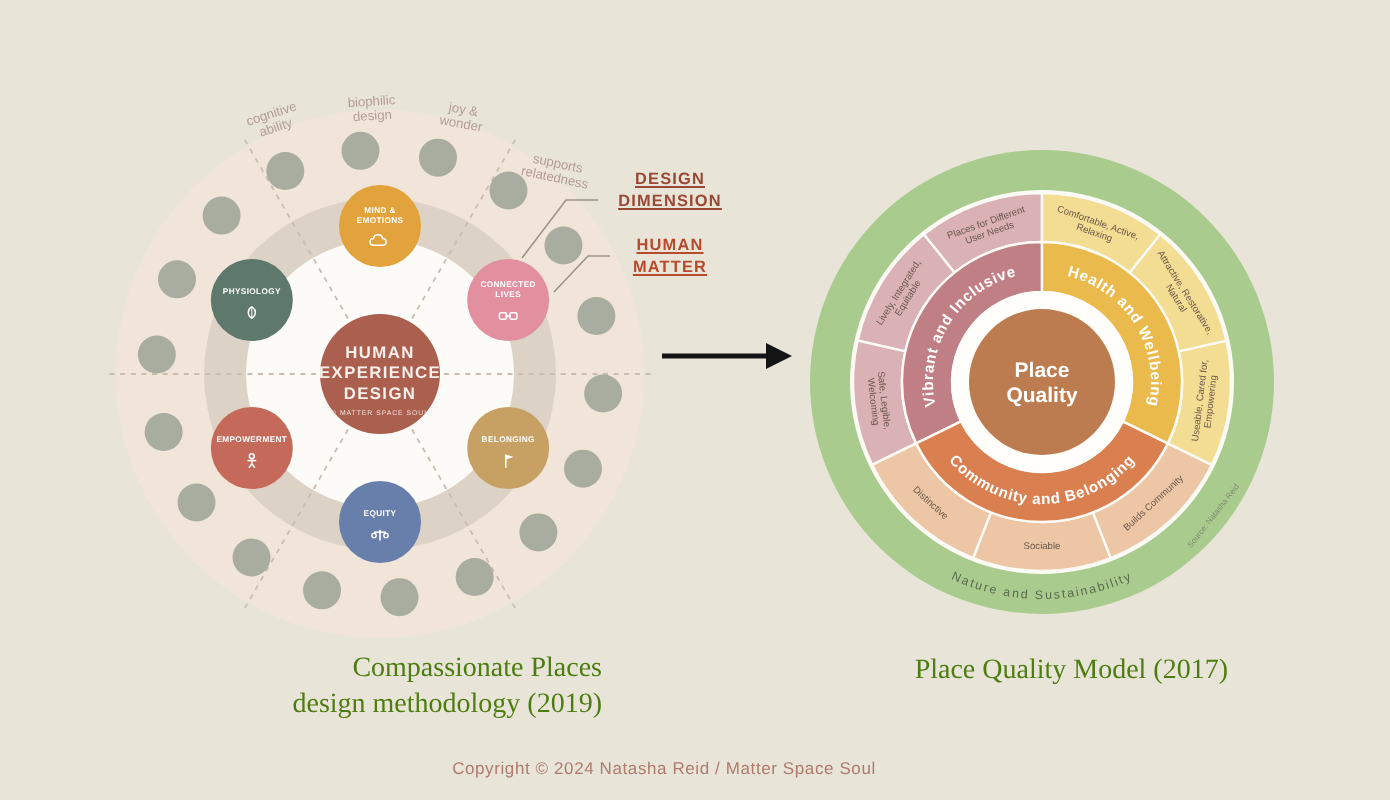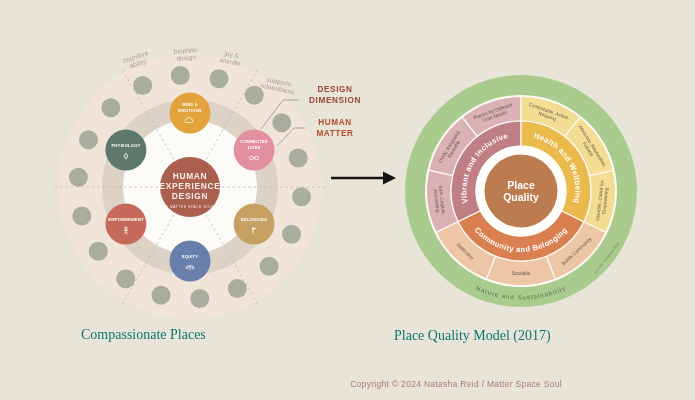--- a/index.html
+++ b/index.html
@@ -4,29 +4,29 @@
 <style>
   html,body{margin:0;padding:0;}
   .stage{
     position:relative;width:695px;height:400px;overflow:hidden;
     background:#E8E5D8;
     font-family:"Liberation Sans", sans-serif;
   }
   .stage svg{position:absolute;left:0;top:0;}
   .legend-label{
     position:absolute;width:68px;text-align:center;
-    font-weight:bold;font-size:8.2px;line-height:10.5px;letter-spacing:0.6px;
+    font-weight:bold;font-size:8.2px;line-height:10.5px;letter-spacing:0.6px;text-decoration:underline;
   }
   .caption{
-    position:absolute;width:220px;text-align:left;
+    position:absolute;width:220px;text-align:right;
     font-family:"Liberation Serif", serif;
-    font-size:14px;line-height:18px;color:#0f766e;
+    font-size:14px;line-height:18px;color:#4d7c0f;
   }
   .copyright{
-    position:absolute;left:162px;top:379px;width:400px;text-align:right;
+    position:absolute;left:132px;top:379px;width:400px;text-align:center;
     font-size:8.5px;letter-spacing:0.3px;color:#AE7A6E;
   }
 </style>
 </head>
 <body>
 
 <div class="stage" style="background: rgb(232, 229, 216);">
 
   <svg id="diagram-svg" width="695" height="400" viewBox="0 0 695 400">
       <defs>
@@ -179,18 +179,19 @@
         </g>
       </g>
     </svg>
 
   <div class="legend-label" style="left: 301px; top: 85px; color: rgb(154, 71, 52);">DESIGN DIMENSION</div>
 
   <div class="legend-label" style="left: 301px; top: 118px; color: rgb(184, 73, 43);">HUMAN MATTER</div>
 
   <div class="caption" style="left:81px;top:326px;">
     <div>Compassionate Places</div>
+    <div>design methodology  (2019)</div>
   </div>
 
   <div class="caption" style="left:394px;top:327px;">Place Quality Model (2017)</div>
 
   <div class="copyright">Copyright © 2024 Natasha Reid / Matter Space Soul</div>
 </div>
 
 </body></html>

